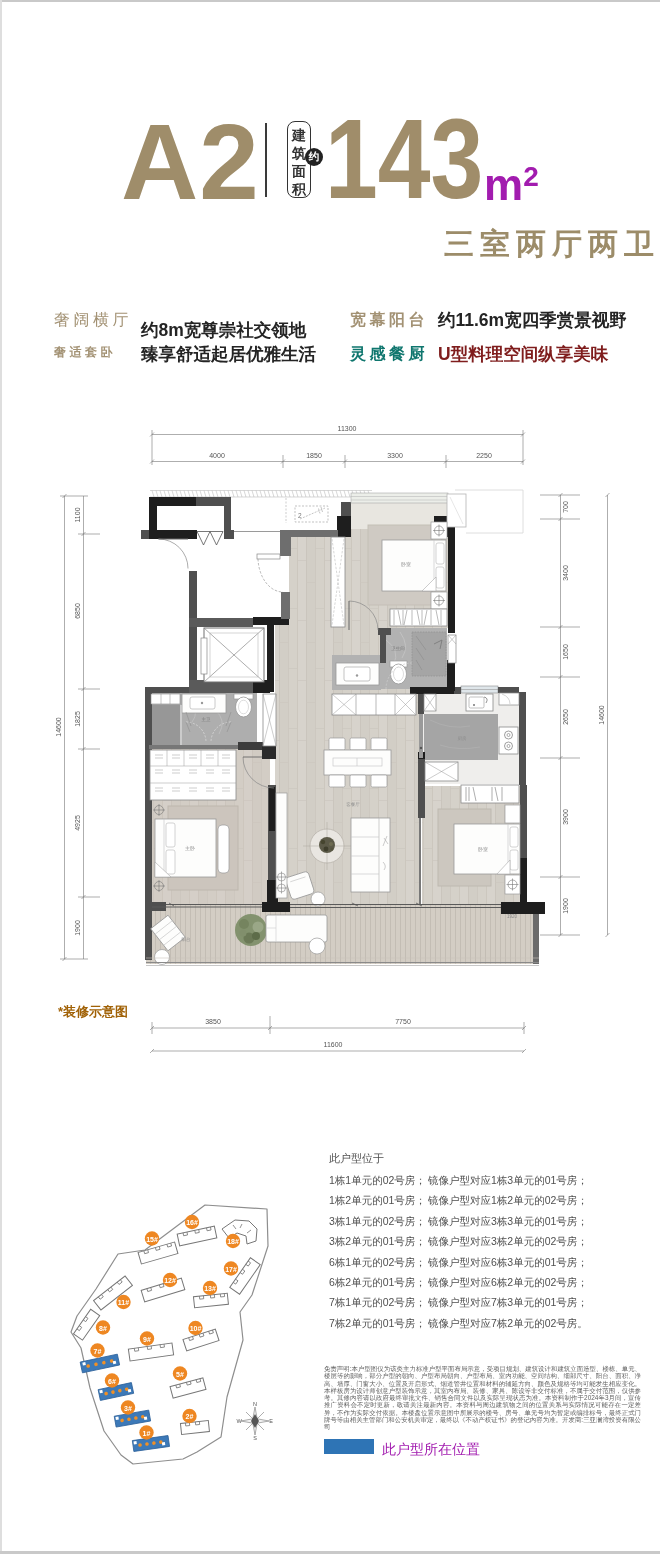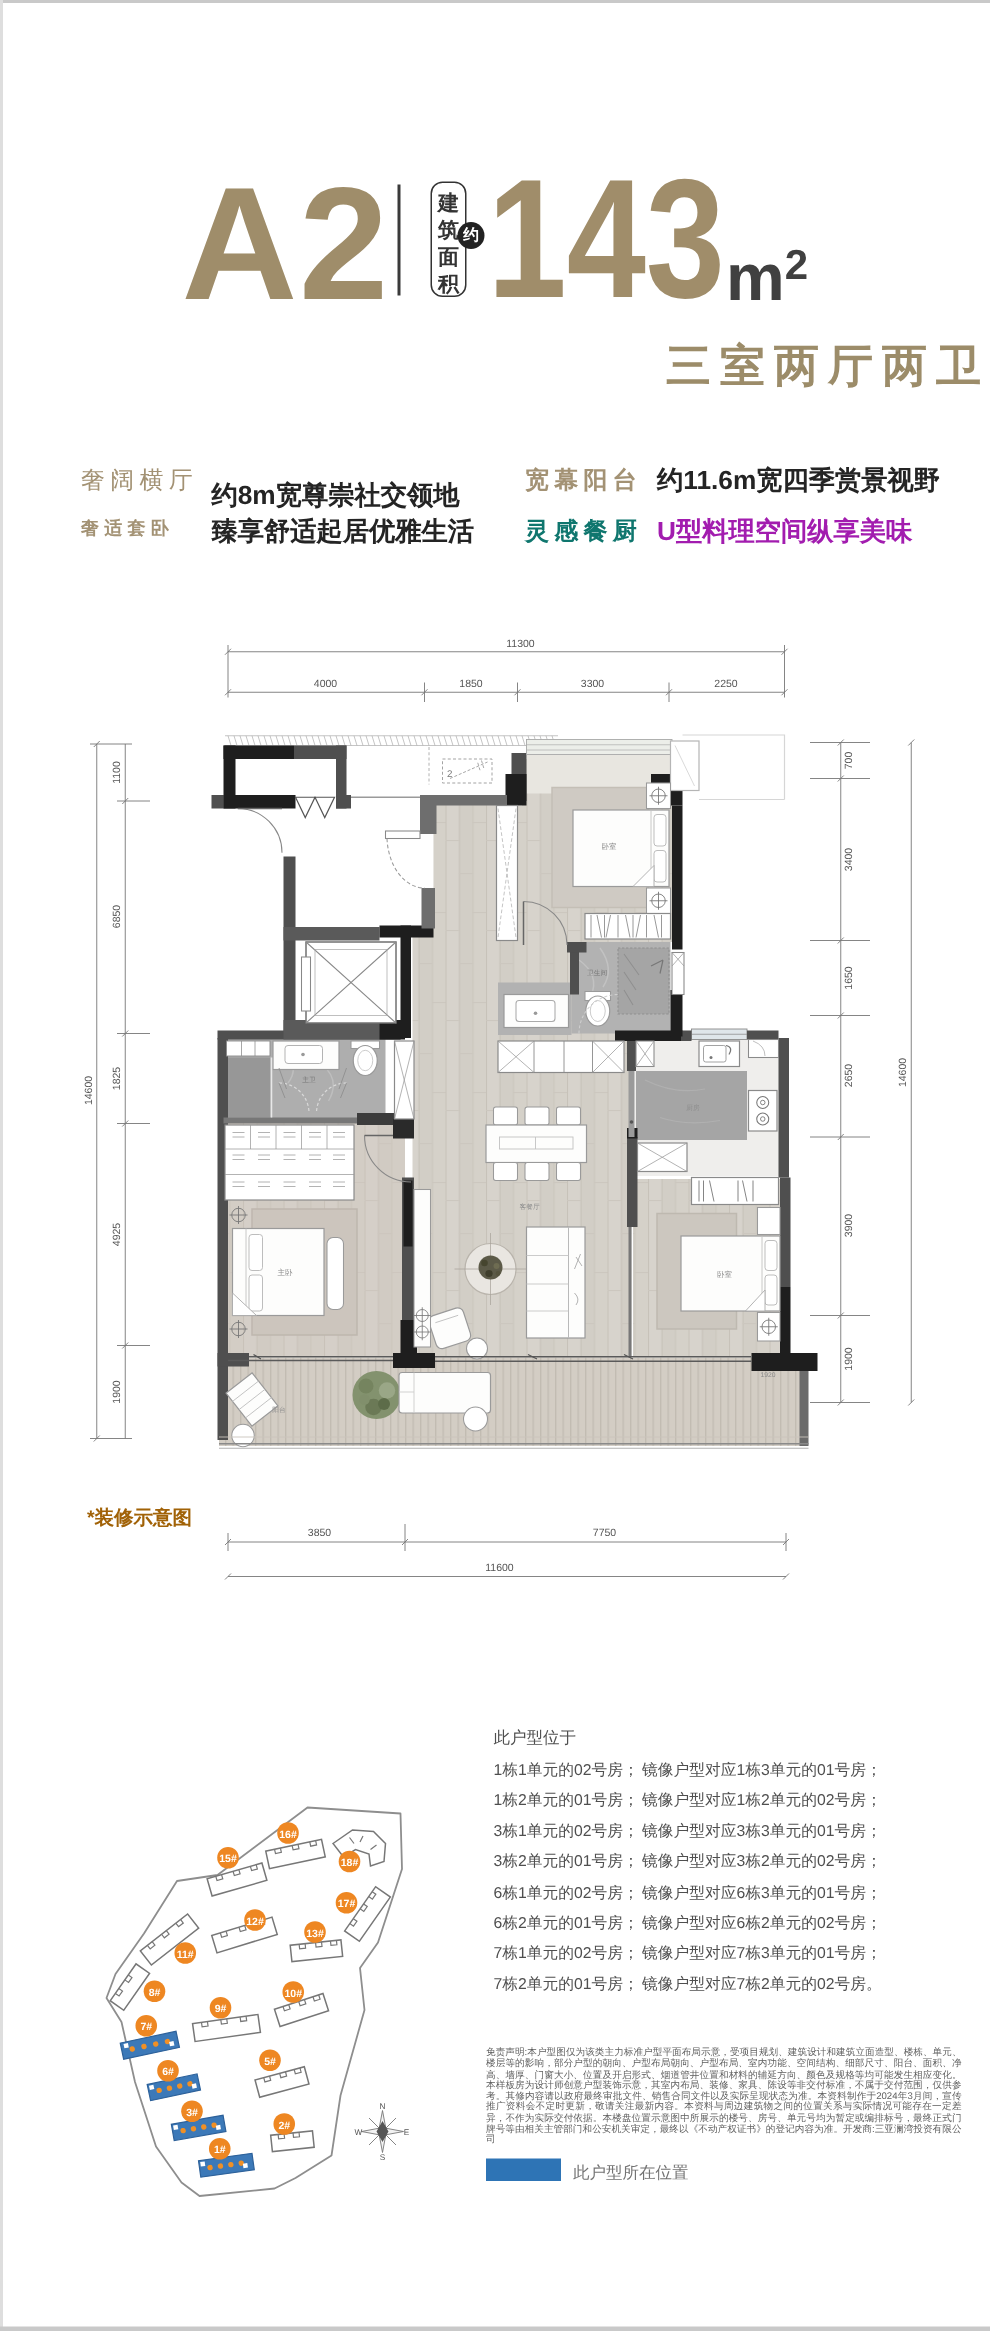--- a/index.html
+++ b/index.html
@@ -18,58 +18,58 @@
 <div class="abs" style="left:121px;top:109px;font-size:107px;font-weight:bold;color:#9f8d6a;line-height:1;letter-spacing:1px;">A2</div>
 
 <div class="abs" style="left:265px;top:123px;width:2.2px;height:74px;background:#3a3a3a;"></div>
 
 <div class="abs" style="left:287px;top:121px;width:24px;height:77px;border:1.6px solid #333;border-radius:8px;text-align:center;font-size:14px;font-weight:bold;color:#333;line-height:18px;padding-top:4px;box-sizing:border-box;">建<br>筑<br>面<br>积</div>
 
 <div class="abs" style="left:305px;top:148px;width:18px;height:18px;border-radius:50%;background:#222;color:#fff;font-size:10.5px;font-weight:bold;display:flex;align-items:center;justify-content:center;">约</div>
 
 <div class="abs" style="left:325px;top:103px;font-size:113px;font-weight:bold;color:#a08d6a;line-height:1;transform:scaleX(0.84);transform-origin:0 0;">143</div>
 
-<div class="abs" style="left:484px;top:163px;font-size:44px;font-weight:bold;color:#404040;line-height:1;">m<span style="font-size:28px;vertical-align:14px;">2</span></div>
+<div class="abs" style="left:484px;top:163px;font-size:44px;font-weight:bold;color:#a21caf;line-height:1;">m<span style="font-size:28px;vertical-align:14px;">2</span></div>
 
 <div class="abs" style="left:0;top:224px;width:660px;text-align:right;font-size:30px;font-weight:bold;color:#9c8c69;letter-spacing:6px;padding-left:7px;box-sizing:border-box;">三室两厅两卫</div>
 
 <div class="abs" style="left:54px;top:310px;font-size:16px;font-weight:normal;color:#a39274;letter-spacing:3.5px;">奢阔横厅</div>
 
 <div class="abs" style="left:141px;top:308px;font-size:17.5px;font-weight:bold;color:#242424;margin-top:10px;">约8m宽尊崇社交领地</div>
 
 <div class="abs" style="left:350px;top:310px;font-size:16px;font-weight:bold;color:#a39274;letter-spacing:3.5px;">宽幕阳台</div>
 
 <div class="abs" style="left:438px;top:308px;font-size:17.5px;font-weight:bold;color:#242424;">约11.6m宽四季赏景视野</div>
 
 <div class="abs" style="left:54px;top:344px;font-size:12px;font-weight:bold;color:#a39274;letter-spacing:3.5px;">奢适套卧</div>
 
 <div class="abs" style="left:141px;top:342px;font-size:17.5px;font-weight:bold;color:#242424;">臻享舒适起居优雅生活</div>
 
 <div class="abs" style="left:350px;top:344px;font-size:16px;font-weight:bold;color:#0f766e;letter-spacing:3.5px;">灵感餐厨</div>
 
-<div class="abs" style="left:438px;top:342px;font-size:17.5px;font-weight:bold;color:#a21caf;">U型料理空间纵享美味</div>
+<div class="abs" style="left:438px;top:342px;font-size:17.5px;font-weight:bold;color:#7f1d1d;">U型料理空间纵享美味</div>
 
 <div class="abs" style="left:58px;top:1003px;font-size:13px;font-weight:bold;color:#a16207;">*装修示意图</div>
 
 <div class="abs" style="left:329px;top:1151px;font-size:11px;color:#4f4f4f;">此户型位于</div>
 
 <div class="abs" style="left:329px;top:1170px;font-size:10.5px;color:#4f4f4f;line-height:20.4px;white-space:pre;">1栋1单元的02号房； 镜像户型对应1栋3单元的01号房；
 1栋2单元的01号房； 镜像户型对应1栋2单元的02号房；
 3栋1单元的02号房； 镜像户型对应3栋3单元的01号房；
 3栋2单元的01号房； 镜像户型对应3栋2单元的02号房；
 6栋1单元的02号房； 镜像户型对应6栋3单元的01号房；
 6栋2单元的01号房； 镜像户型对应6栋2单元的02号房；
 7栋1单元的02号房； 镜像户型对应7栋3单元的01号房；
 7栋2单元的01号房； 镜像户型对应7栋2单元的02号房。</div>
 
 <div class="abs" style="left:324px;top:1365px;width:317px;font-size:6.4px;color:#5e5e5e;line-height:7.3px;text-align:justify;">免责声明:本户型图仅为该类主力标准户型平面布局示意，受项目规划、建筑设计和建筑立面造型、楼栋、单元、楼层等的影响，部分户型的朝向、户型布局朝向、户型布局、室内功能、空间结构、细部尺寸、阳台、面积、净高、墙厚、门窗大小、位置及开启形式、烟道管井位置和材料的辅延方向、颜色及规格等均可能发生相应变化。本样板房为设计师创意户型装饰示意，其室内布局、装修、家具、陈设等非交付标准，不属于交付范围，仅供参考。其修内容请以政府最终审批文件、销售合同文件以及实际呈现状态为准。本资料制作于2024年3月间，宣传推广资料会不定时更新，敬请关注最新内容。本资料与周边建筑物之间的位置关系与实际情况可能存在一定差异，不作为实际交付依据。本楼盘位置示意图中所展示的楼号、房号、单元号均为暂定或编排标号，最终正式门牌号等由相关主管部门和公安机关审定，最终以《不动产权证书》的登记内容为准。开发商:三亚澜湾投资有限公司</div>
 
 <div class="abs" style="left:324px;top:1439px;width:50px;height:15px;background:#2e74b5;"></div>
 
-<div class="abs" style="left:382px;top:1441px;font-size:11px;color:#737373;">此户型所在位置</div>
+<div class="abs" style="left:382px;top:1441px;font-size:14px;color:#a21caf;">此户型所在位置</div>
 
 <svg class="abs" style="left:0;top:0;" width="660" height="1554" viewBox="0 0 660 1554" xmlns="http://www.w3.org/2000/svg">
 <defs>
   <pattern id="wood" width="27" height="60" patternUnits="userSpaceOnUse">
     <rect width="27" height="60" fill="#d7d3cc"></rect>
     <rect x="9" width="9" height="60" fill="#d2cec6"></rect>
     <rect x="18" width="9" height="60" fill="#d5d1c9"></rect>
     <rect x="0" width="0.7" height="60" fill="#c7c2b9"></rect>
     <rect x="9" width="0.7" height="60" fill="#c7c2b9"></rect>
     <rect x="18" width="0.7" height="60" fill="#cac5bc"></rect>

